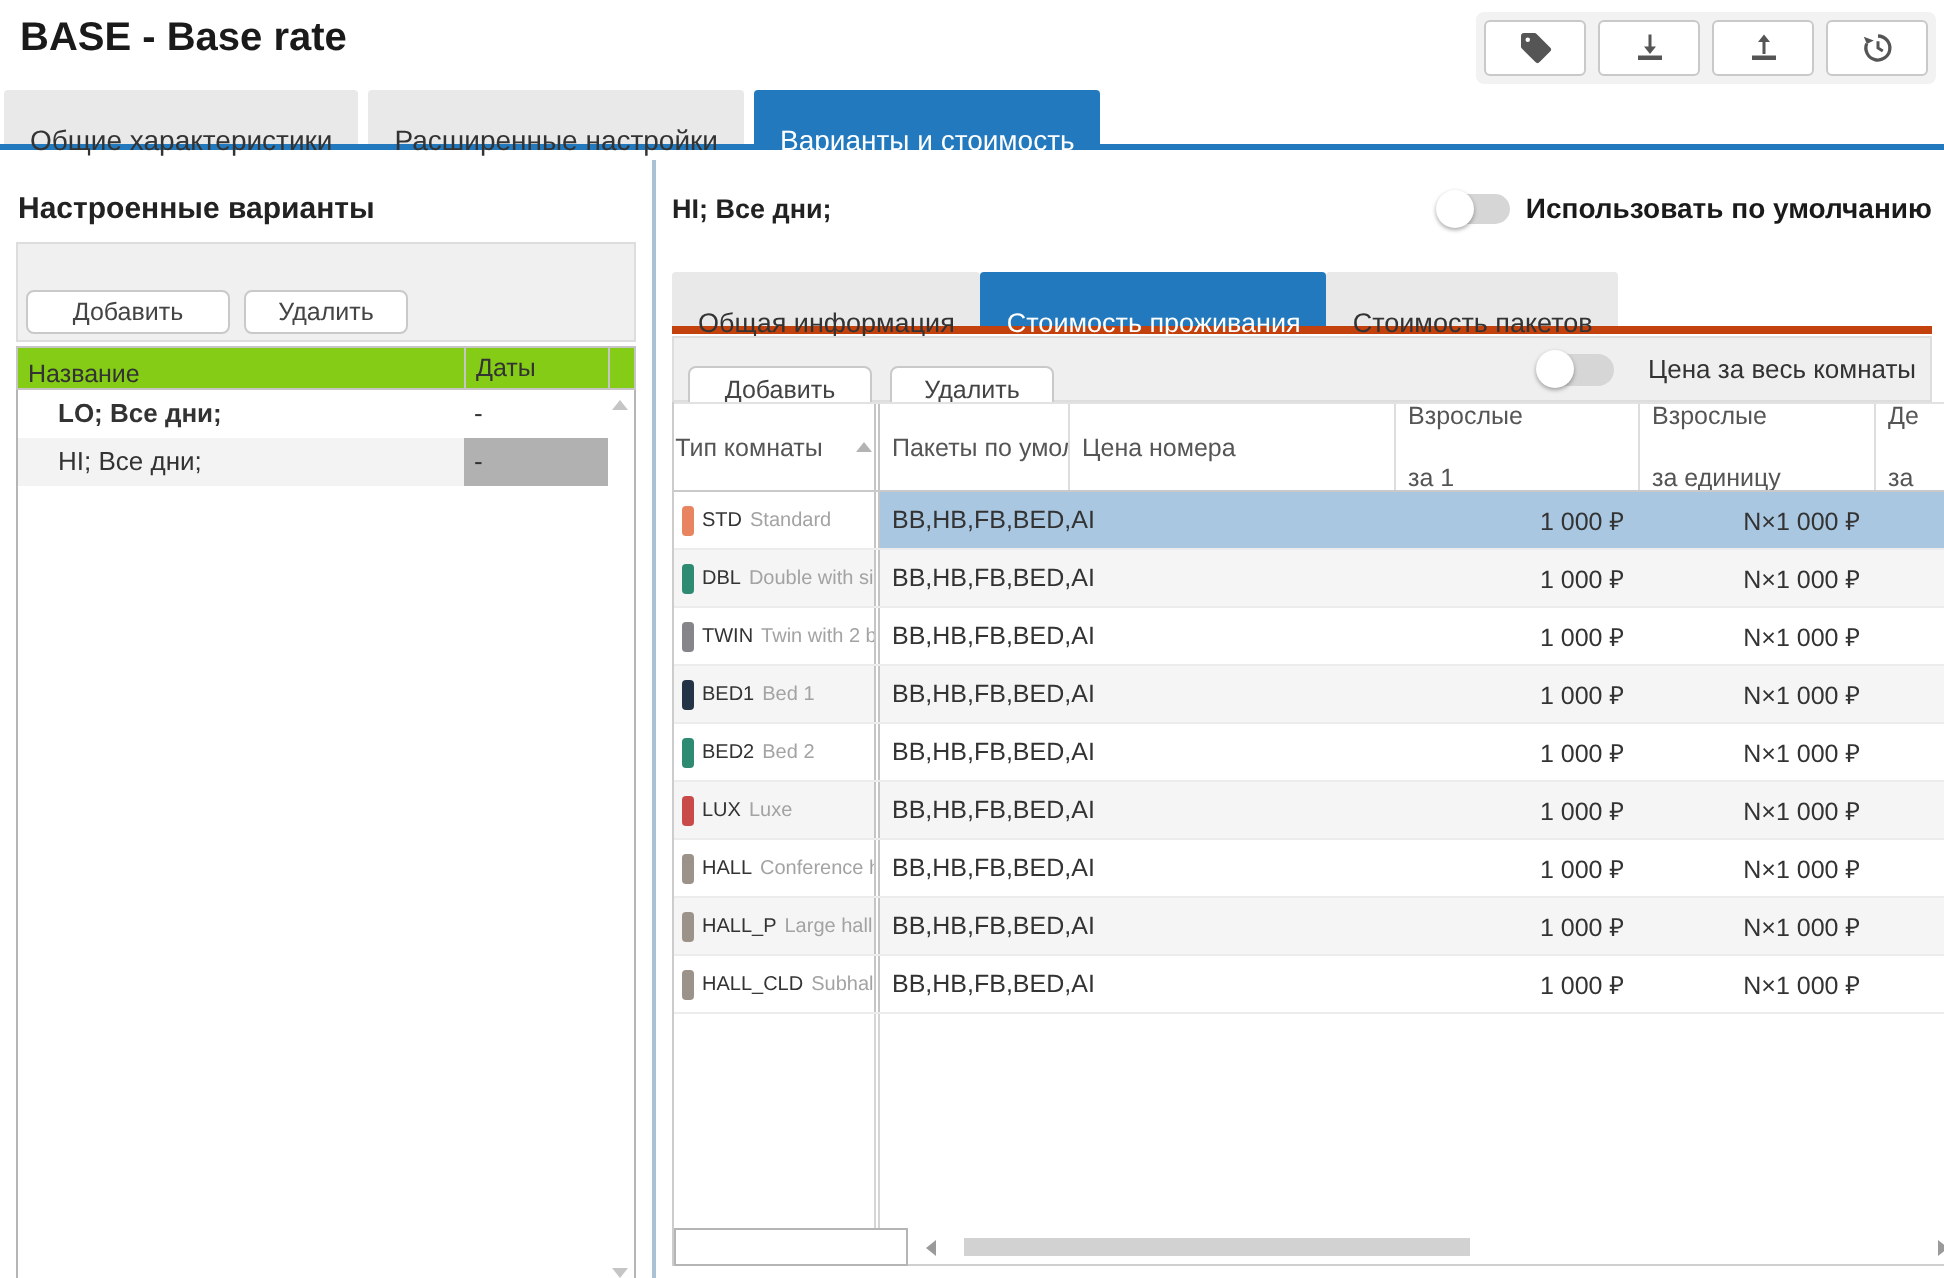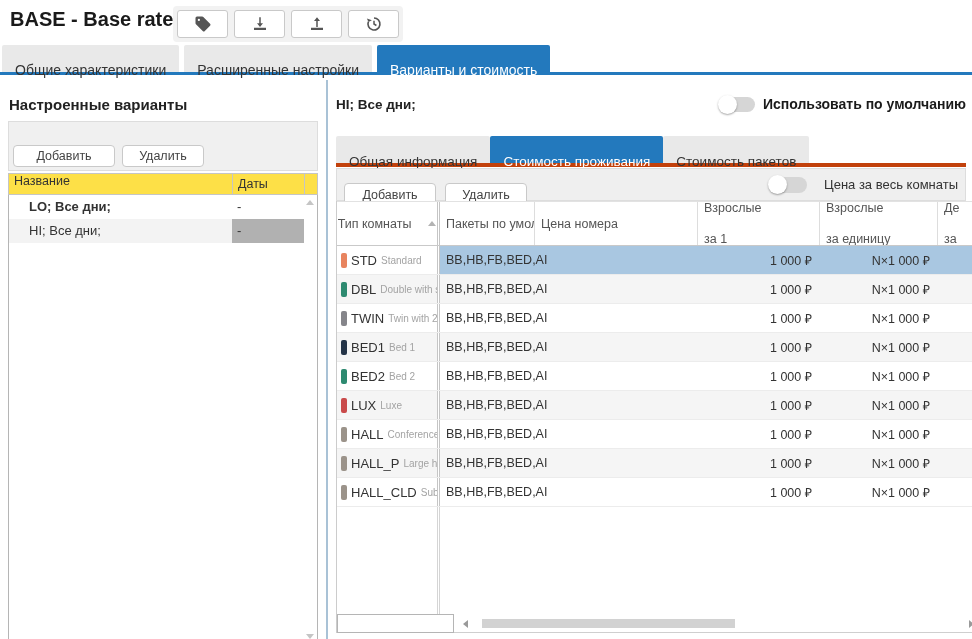--- a/index.html
+++ b/index.html
@@ -3,21 +3,21 @@
 <meta charset="utf-8">
 <style>
   * { box-sizing: border-box; margin: 0; padding: 0; }
   html,body { width: 972px; height: 639px; }
   body {
     font-family: "Liberation Sans", sans-serif;
     background: #ffffff; color: #333;
     position: relative; overflow: hidden;
   }
   
-  .topbar { display:flex; align-items:flex-start; padding:6px 4px 0 10px; height:45px; }
+  .topbar { display:flex; justify-content:space-between; align-items:flex-start; padding:6px 4px 0 10px; height:45px; }
   .page-title { font-size:20px; font-weight:bold; color:#1a1a1a; padding-top:2px; }
   .actions-group { background:#f2f2f2; border-radius:4px; padding:4px; display:flex; gap:6px; }
   .icon-btn { width:51px; height:28px; background:#fff; border:1px solid #c9c9c9; border-radius:3px;
               display:flex; align-items:center; justify-content:center; color:#555; cursor:pointer; }
   .icon-btn svg { display:block; }
   
   .main-tabs { display:flex; gap:5px; padding-left:2px; border-bottom:3px solid #2379bd; height:30px; align-items:flex-end; }
   .tab { height:27px; line-height:27px; padding:12px 13px; font-size:14px; background:#e9e9e9; color:#333;
          border-radius:2px 2px 0 0; cursor:pointer; white-space:nowrap; }
   .tab.active { background:#2379bd; color:#fff; }
@@ -25,21 +25,21 @@
   .content { position:absolute; top:78px; left:0; right:0; bottom:0; }
   .v-divider { position:absolute; left:326px; top:2px; bottom:0; width:2px; background:#a9c2d6; }
   
   .left-panel { position:absolute; left:0; top:0; width:325px; bottom:0; }
   .lp-heading { font-size:15px; font-weight:bold; margin:18px 0 0 9px; color:#222; }
   .lp-toolbar { margin:8px 0 0 8px; width:310px; background:#f0f0f0; border:1px solid #ddd; padding:3px 4px; display:flex; gap:7px; }
   .btn { background:#fff; border:1px solid #c9c9c9; border-radius:4px; font-size:12.5px; color:#444;
          text-align:center; padding:3px 0; cursor:pointer;margin-top:20px; }
   .btn-add { width:102px; } .btn-del { width:82px; }
   .lp-table { margin:2px 0 0 8px; width:310px; font-size:12.5px; }
-  .lp-head { display:flex; border:1px solid #c5c5c5; height:22px; align-items:flex-start; background:#fde047; color:#333; }
+  .lp-head { display:flex; border:1px solid #c5c5c5; height:22px; align-items:flex-end; background:#84cc16; color:#333; }
   .lp-head .c-name { flex:1; padding-left:5px; }
   .lp-head .c-dates { width:72px; border-left:1px solid #c5c5c5; padding-left:5px; height:100%; line-height:21px; }
   .lp-head .c-scroll { width:13px; border-left:1px solid #c5c5c5; height:100%; }
   .lp-body { position:relative; border:1px solid #b5b5b5; border-top:none; height:450px; background:#fff; }
   .lp-row { display:flex; height:24px; align-items:center; font-size:13px; cursor:pointer; }
   .lp-row .c-name { flex:1; padding-left:20px; height:100%; line-height:24px; white-space:nowrap; overflow:hidden; }
   .lp-row .c-dates { width:72px; padding-left:5px; height:100%; line-height:24px; }
   .lp-row .c-scroll { width:13px; height:100%; }
   .lp-row.bold .c-name { font-weight:bold; }
   .lp-row.selected .c-name { background:#f3f3f3; }
@@ -86,21 +86,21 @@
   .g-row .cell { display:flex; align-items:center; white-space:nowrap; overflow:hidden; }
   .g-row .room { width:100px; padding-left:4px; background:#fff; }
   .g-row .pack { width:258px; padding-left:6px; color:#333; }
   .g-row .money { width:122px; justify-content:flex-end; padding-right:8px; color:#333; }
   .g-row .money2 { width:118px; justify-content:flex-end; padding-right:8px; color:#333; }
   .g-row .rest { flex:1; }
   .g-row.alt .cell { background:#f5f5f5; }
   .g-row.alt .room { background:#f5f5f5; }
   .g-row.sel .pack, .g-row.sel .money, .g-row.sel .money2, .g-row.sel .rest { background:#a9c7e1; }
   .chip { width:6px; height:15px; border-radius:2px; margin-right:4px; flex:none; }
-  .room-code { font-size:13px; color:#333; }
+  .room-code { font-size:10px; color:#333; }
   .room-desc { font-size:10px; color:#a3a3a3; margin-left:4px; }
   .g-below { position:relative; height:107px; }
   .g-below .sepline { position:absolute; left:100px; top:0; bottom:0; width:3px;
                       border-left:1px solid #d5d5d5; border-right:1px solid #d5d5d5; }
   
   .g-scroll { display:flex; height:19px; align-items:center; }
   .g-fixedbox { width:117px; height:19px; border:1px solid #b5b5b5; background:#fff; flex:none; margin-right:4px; }
   .g-track { flex:1; position:relative; height:19px; margin-right:4px; }
   .g-arrow { width:14px; height:19px; display:flex; align-items:center; justify-content:center; cursor:pointer; flex:none; }
   .g-thumb { position:absolute; left:10px; top:5px; width:253px; height:9px; background:#d2d2d2; cursor:pointer; }

